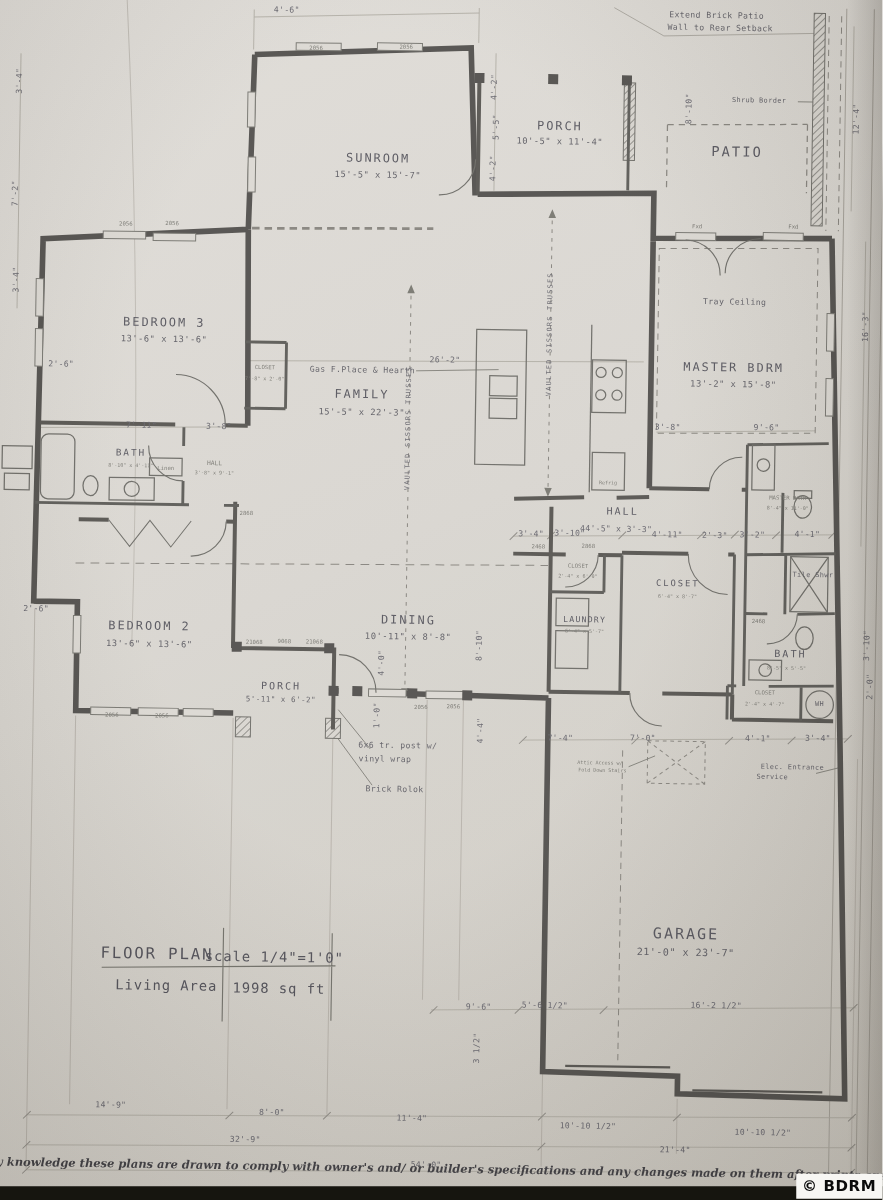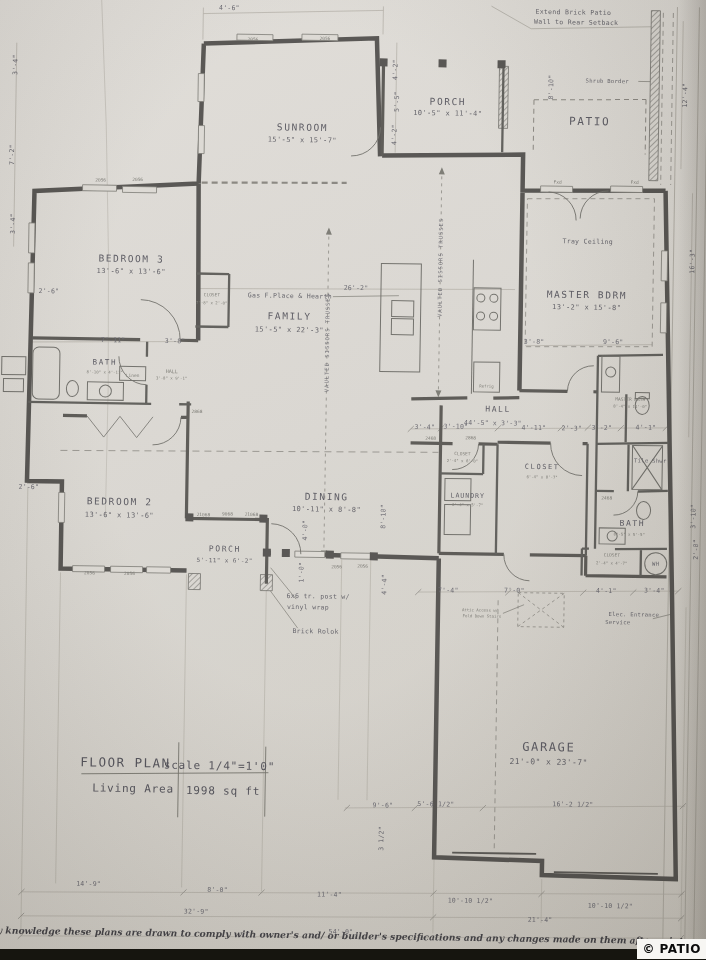--- a/index.html
+++ b/index.html
@@ -327,14 +327,14 @@
   <div class="lb tt" style="left:130px;top:766px">FLOOR PLAN</div>
   <div class="lb t2" style="left:224px;top:768px">scale 1/4"=1'0"</div>
   <div class="lb t2" style="left:138px;top:792px">Living Area</div>
   <div class="lb t2" style="left:228px;top:793px">1998 sq ft</div>
 
   <div id="disc">y knowledge these plans are drawn to comply with owner's and/ or builder's specifications and any changes made on them after prints are made</div>
  </div>
 
  <div id="vig"></div>
  <div id="strip"></div>
- <div id="ccar">© PATIO</div>
+ <div id="ccar">© BDRM</div>
 </div>
 
 </body></html>

